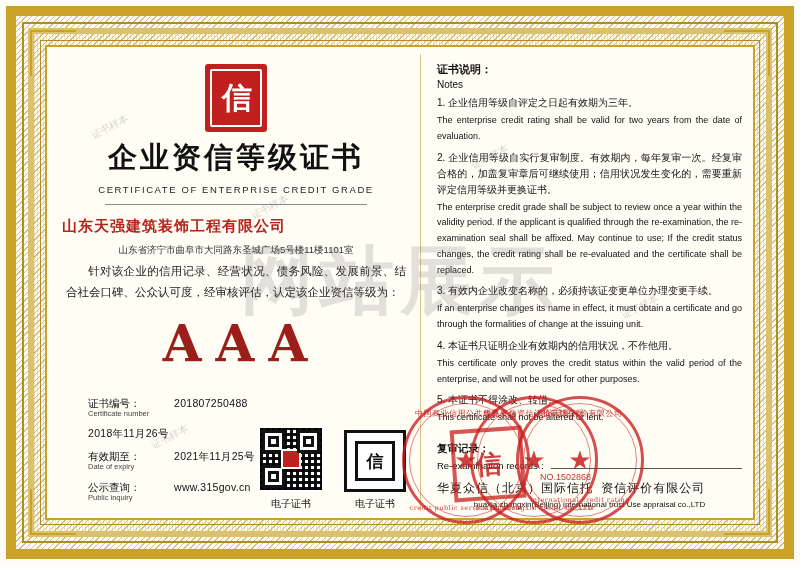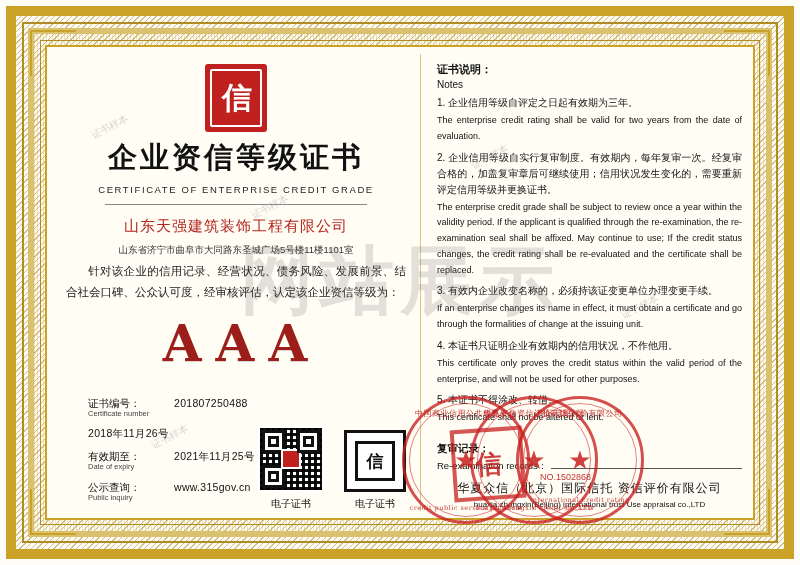--- a/index.html
+++ b/index.html
@@ -160,24 +160,23 @@
     padding-bottom: 5px;
     position: relative;
   }
   .title-rule {
     width: 262px;
     height: 1px;
     background: #8a8a8a;
     margin: 4px auto 0 auto;
   }
   .company {
-    text-align: center;
     font-family: "DejaVu Serif", serif;
     font-size: 15px;
-    font-weight: normal;
+    font-weight: bold;
     color: #b3261e;
     margin-top: 12px;
     letter-spacing: 1px;
   }
   .address {
     text-align: center;
     font-size: 9.5px;
     color: #333;
     margin-top: 8px;
   }
@@ -352,21 +351,21 @@
   .issuer {
     position: absolute;
     left: 16px;
     right: 10px;
     bottom: 8px;
   }
   .issuer-cn {
     font-size: 12px;
     color: #111;
     letter-spacing: 1px;
-    text-align: center;
+    font-family: Liberation Mono, monospace;
   }
   .issuer-en {
     font-size: 8px;
     color: #111;
     text-align: center;
     margin-top: 3px;
   }
 
   
   .stamp {

